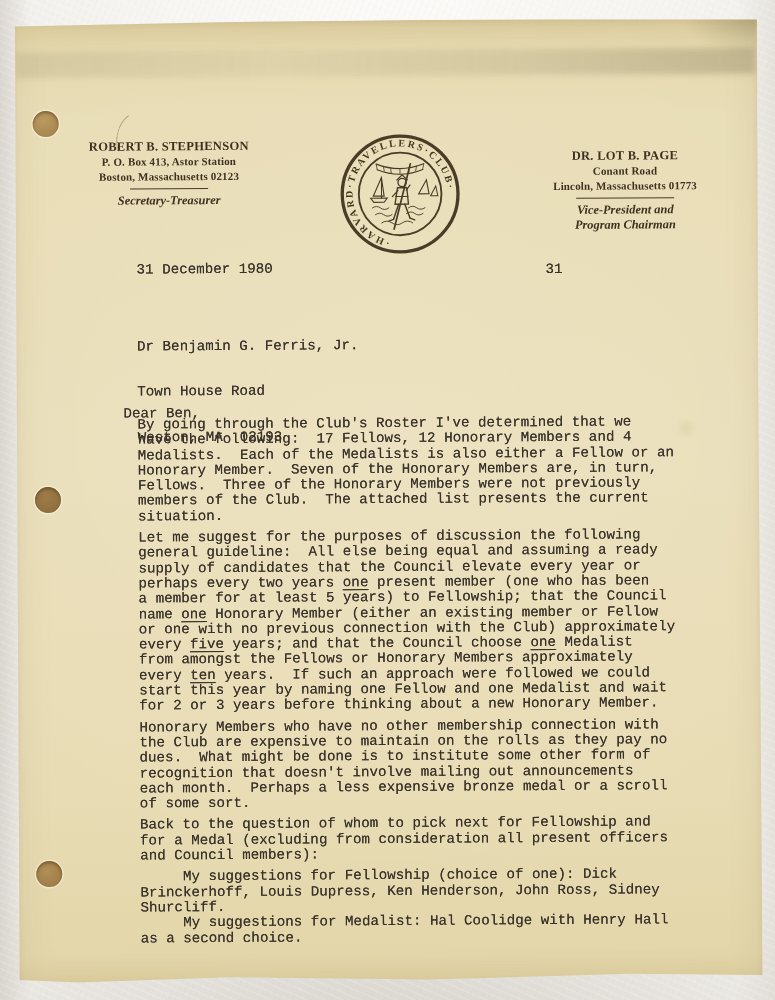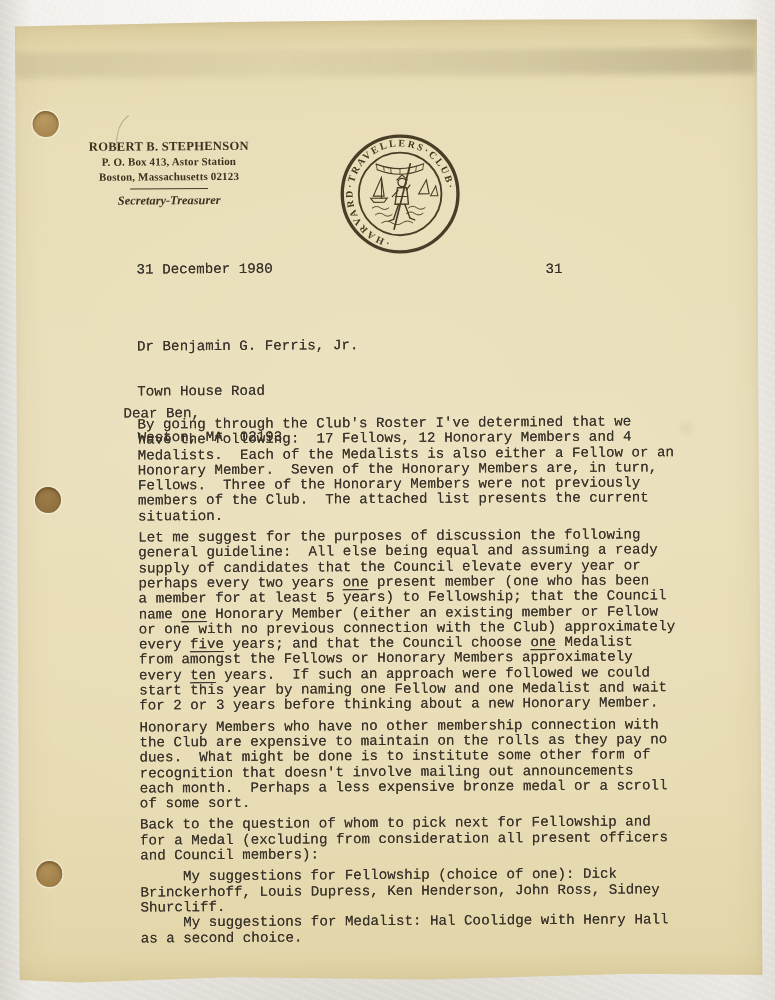--- a/index.html
+++ b/index.html
@@ -116,20 +116,28 @@
 
         <path d="M33,73.5 q4,-3 8,0 q4,3 8,0 M68,73.5 q4,-3 8,0 q4,3 8,0" stroke-width=".9"></path>
         <path d="M36,80 q4,-3 8,0 q4,3 8,0 M66,79 q4,-3 8,0 q4,3 8,0" stroke-width=".9"></path>
         <path d="M42,88 q5,-3.5 10,0 q5,3.5 10,0 q5,-3.5 10,0" stroke-width=".9"></path>
       </g>
       <text font-family="Liberation Serif, serif" font-size="9.6" font-weight="bold" letter-spacing="2.1" fill="#45381f">
         <textPath href="#ringpath" startOffset="10">·HARVARD·TRAVELLERS·CLUB·</textPath>
       </text>
     </svg>
 
+    <div class="lh lh-right">
+      <div class="nm">DR. LOT B. PAGE</div>
+      <div class="ad">Conant Road</div>
+      <div class="ad">Lincoln, Massachusetts 01773</div>
+      <hr class="rule">
+      <div class="ttl">Vice-President and</div>
+      <div class="ttl">Program Chairman</div>
+    </div>
 
     <div class="type date-line">31 December 1980</div>
     <div class="type page-num">31</div>
 
     <div class="type recipient">
       <div class="tline">Dr Benjamin G. Ferris, Jr.</div>
       <div class="tline">Town House Road</div>
       <div class="tline">Weston, MA  02193</div>
     </div>
 

